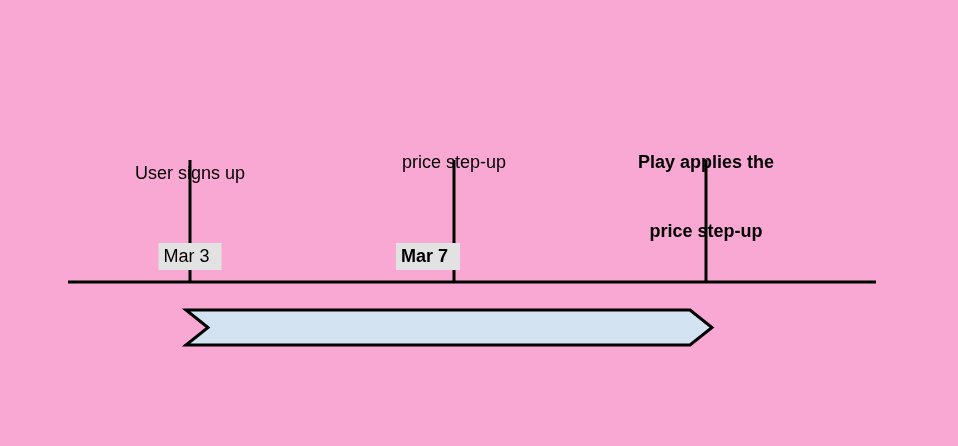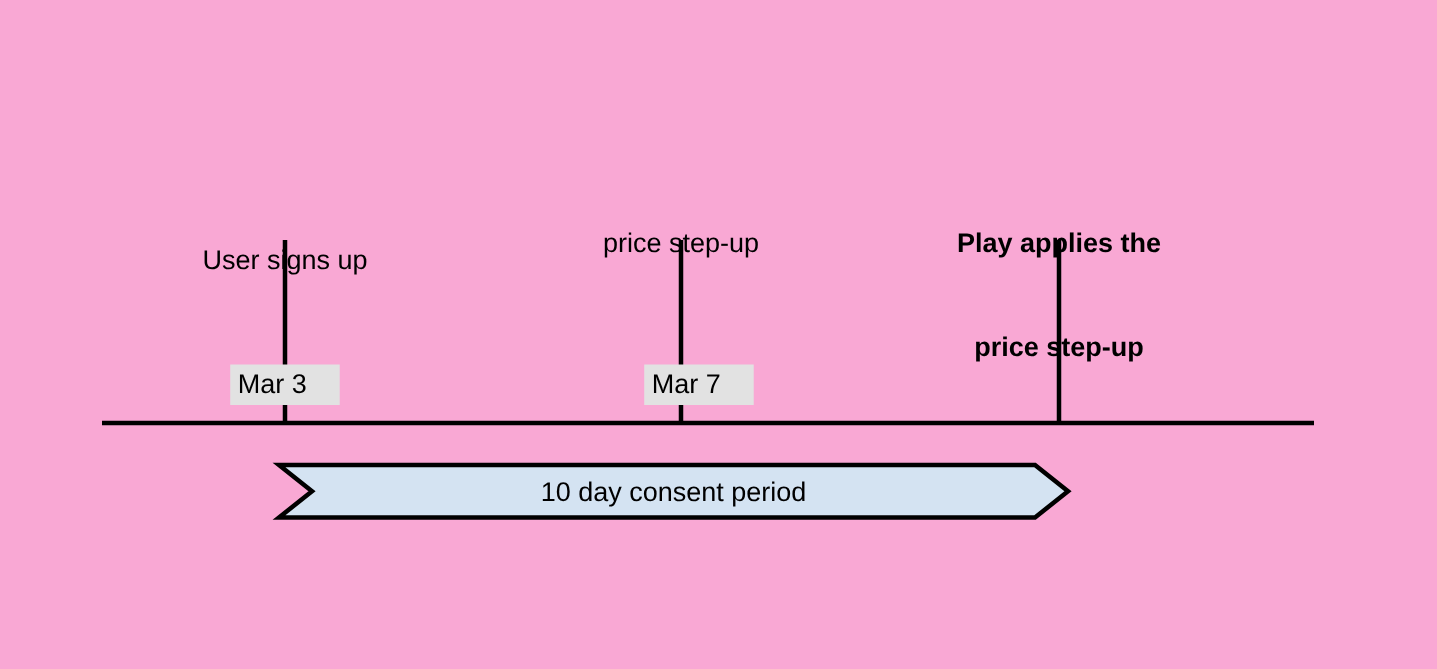--- a/index.html
+++ b/index.html
@@ -33,21 +33,21 @@
     color: #000000;
     white-space: pre;
     transform: translateX(-50%);
   }
   .milestone-date {
     position: absolute;
     font-size: 18px;
     line-height: 22px;
     color: #000000;
     background: #e2e2e2;
-    padding: 2px 22px 3px 5px;
+    padding: 2px 12px 3px 5px;
     white-space: nowrap;
     transform: translateX(-50%);
   }
   .band-label {
     position: absolute;
     font-size: 18px;
     line-height: 22px;
     color: #000000;
     white-space: nowrap;
     transform: translate(-50%, -50%);
@@ -72,22 +72,21 @@
   </svg>
 
   <div class="milestone-label" style="left:190px; top:116px; width:260px;">
     <div>User signs up</div>
   </div>
   <div class="milestone-date" style="left:190px; top:243px;">Mar 3</div>
 
   <div class="milestone-label" style="left:454px; top:105px; width:260px;">
     <div>price step-up</div>
   </div>
-  <div class="milestone-date" style="left:466px; top:243px;">Mar 7</div>
+  <div class="milestone-date" style="left:428px; top:243px;font-weight:bold;">Mar 7</div>
 
   <div class="milestone-label" style="left:706px; top:105px; width:260px;font-weight:bold;">
     <div>Play applies the</div>
     <div>price step-up</div>
   </div>
 
-  <div class="band-label" style="left:449px; top:328px;">10 day consent period</div>
 
 </div>
 
 </body></html>

